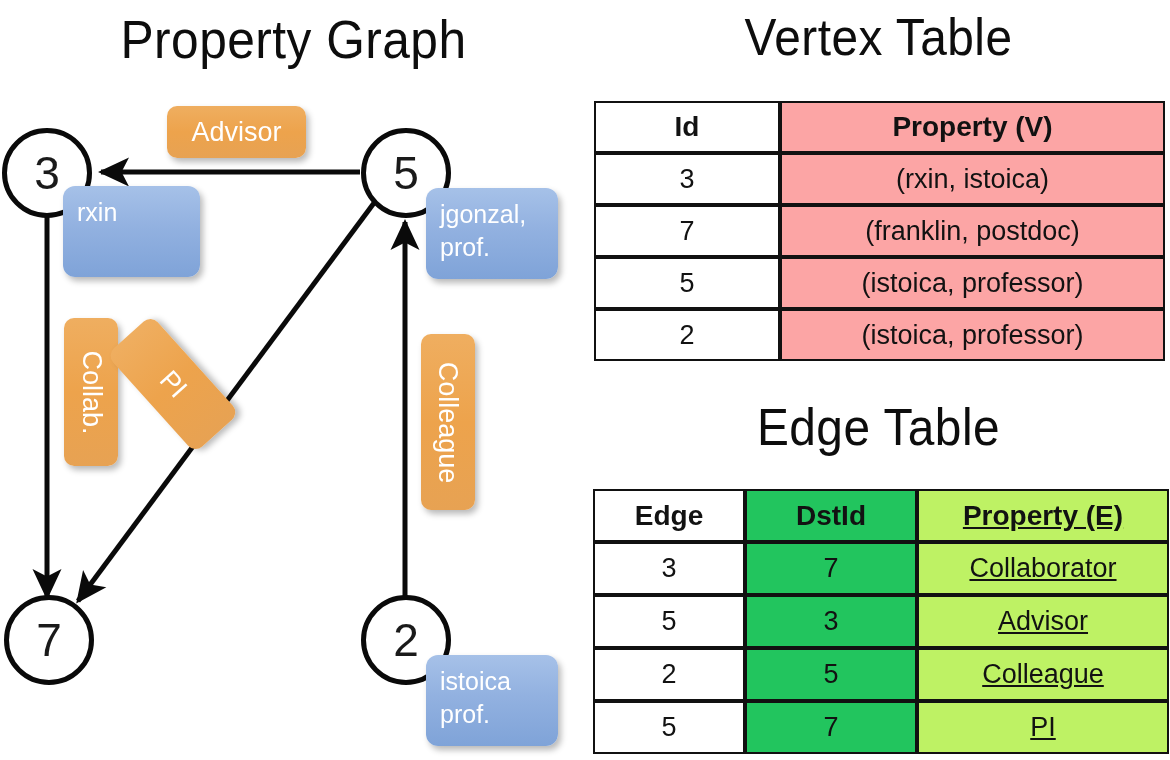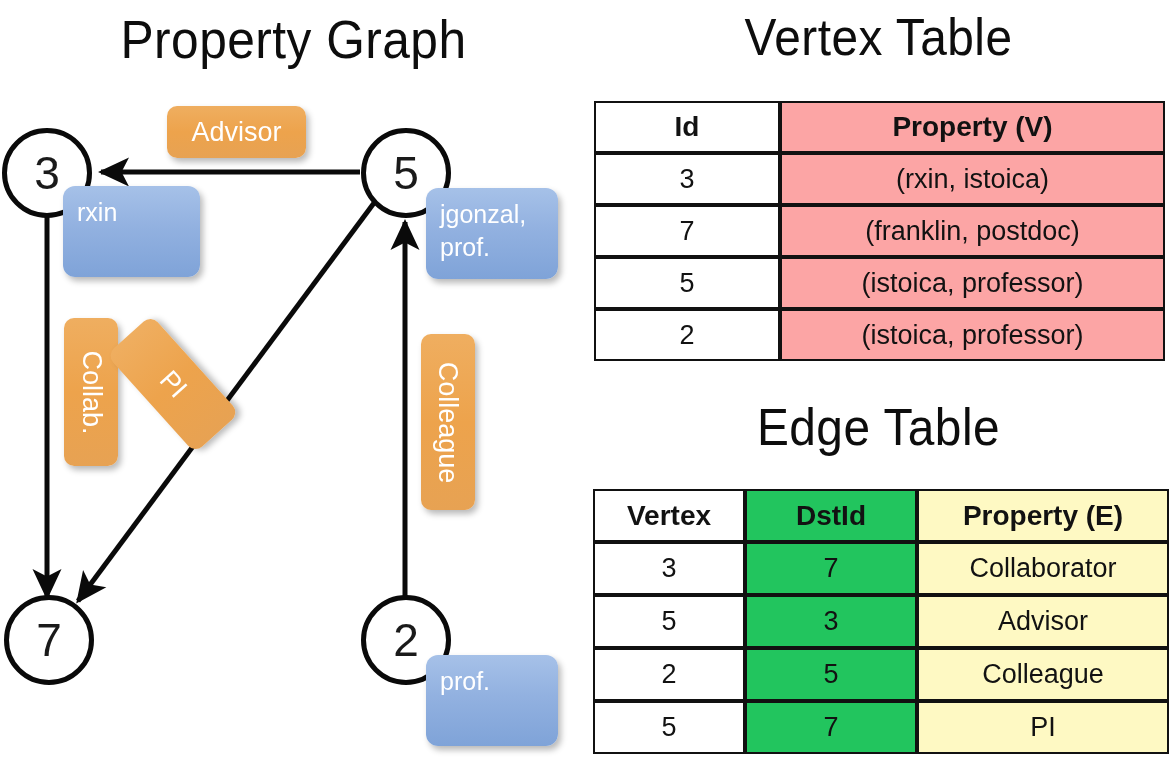--- a/index.html
+++ b/index.html
@@ -100,21 +100,21 @@
 
   #vertex-table{left:593px;top:101px;}
   #vertex-table td,#vertex-table th{height:52px;}
   #vertex-table .c-id{width:186px;background:#ffffff;}
   #vertex-table .c-prop{width:385px;background:#fca5a5;}
 
   #edge-table{left:592px;top:489px;}
   #edge-table td,#edge-table th{height:53px;}
   #edge-table .c-src{width:152px;background:#ffffff;}
   #edge-table .c-dst{width:172px;background:#22c55e;}
-  #edge-table .c-prop{width:252px;background:#fef9c3;}
+  #edge-table .c-prop{width:252px;background:#bef264;text-decoration:underline;}
 </style>
 </head>
 <body>
 
 <div class="stage">
 
   <div class="title" id="title-property-graph">Property Graph</div>
 
   <div class="title" id="title-vertex-table">Vertex Table</div>
 
@@ -155,20 +155,21 @@
       <div>rxin</div>
     </div>
 
     <div class="prop-box" style="left:425px;top:188px;width:132px;height:91px;">
       <div>jgonzal,</div>
       <div>prof.</div>
     </div>
 
 
     <div class="prop-box" style="left:425px;top:655px;width:132px;height:91px;">
+      <div>istoica</div>
       <div>prof.</div>
     </div>
 
     <div class="edge-label" style="left:166px;top:106px;width:139px;height:52px;">
       <span>Advisor</span>
     </div>
 
     <div class="edge-label" style="left:63px;top:318px;width:54px;height:148px;">
       <span class="vtext">Collab.</span>
     </div>
@@ -205,21 +206,21 @@
       <tr>
         <td class="c-id">2</td>
         <td class="c-prop">(istoica, professor)</td>
       </tr>
     </tbody>
   </table>
 
   <table class="tbl" id="edge-table">
     <thead>
       <tr>
-        <th class="c-src">Vertex</th>
+        <th class="c-src">Edge</th>
         <th class="c-dst">DstId</th>
         <th class="c-prop">Property (E)</th>
       </tr>
     </thead>
     <tbody>
       <tr>
         <td class="c-src">3</td>
         <td class="c-dst">7</td>
         <td class="c-prop">Collaborator</td>
       </tr>

